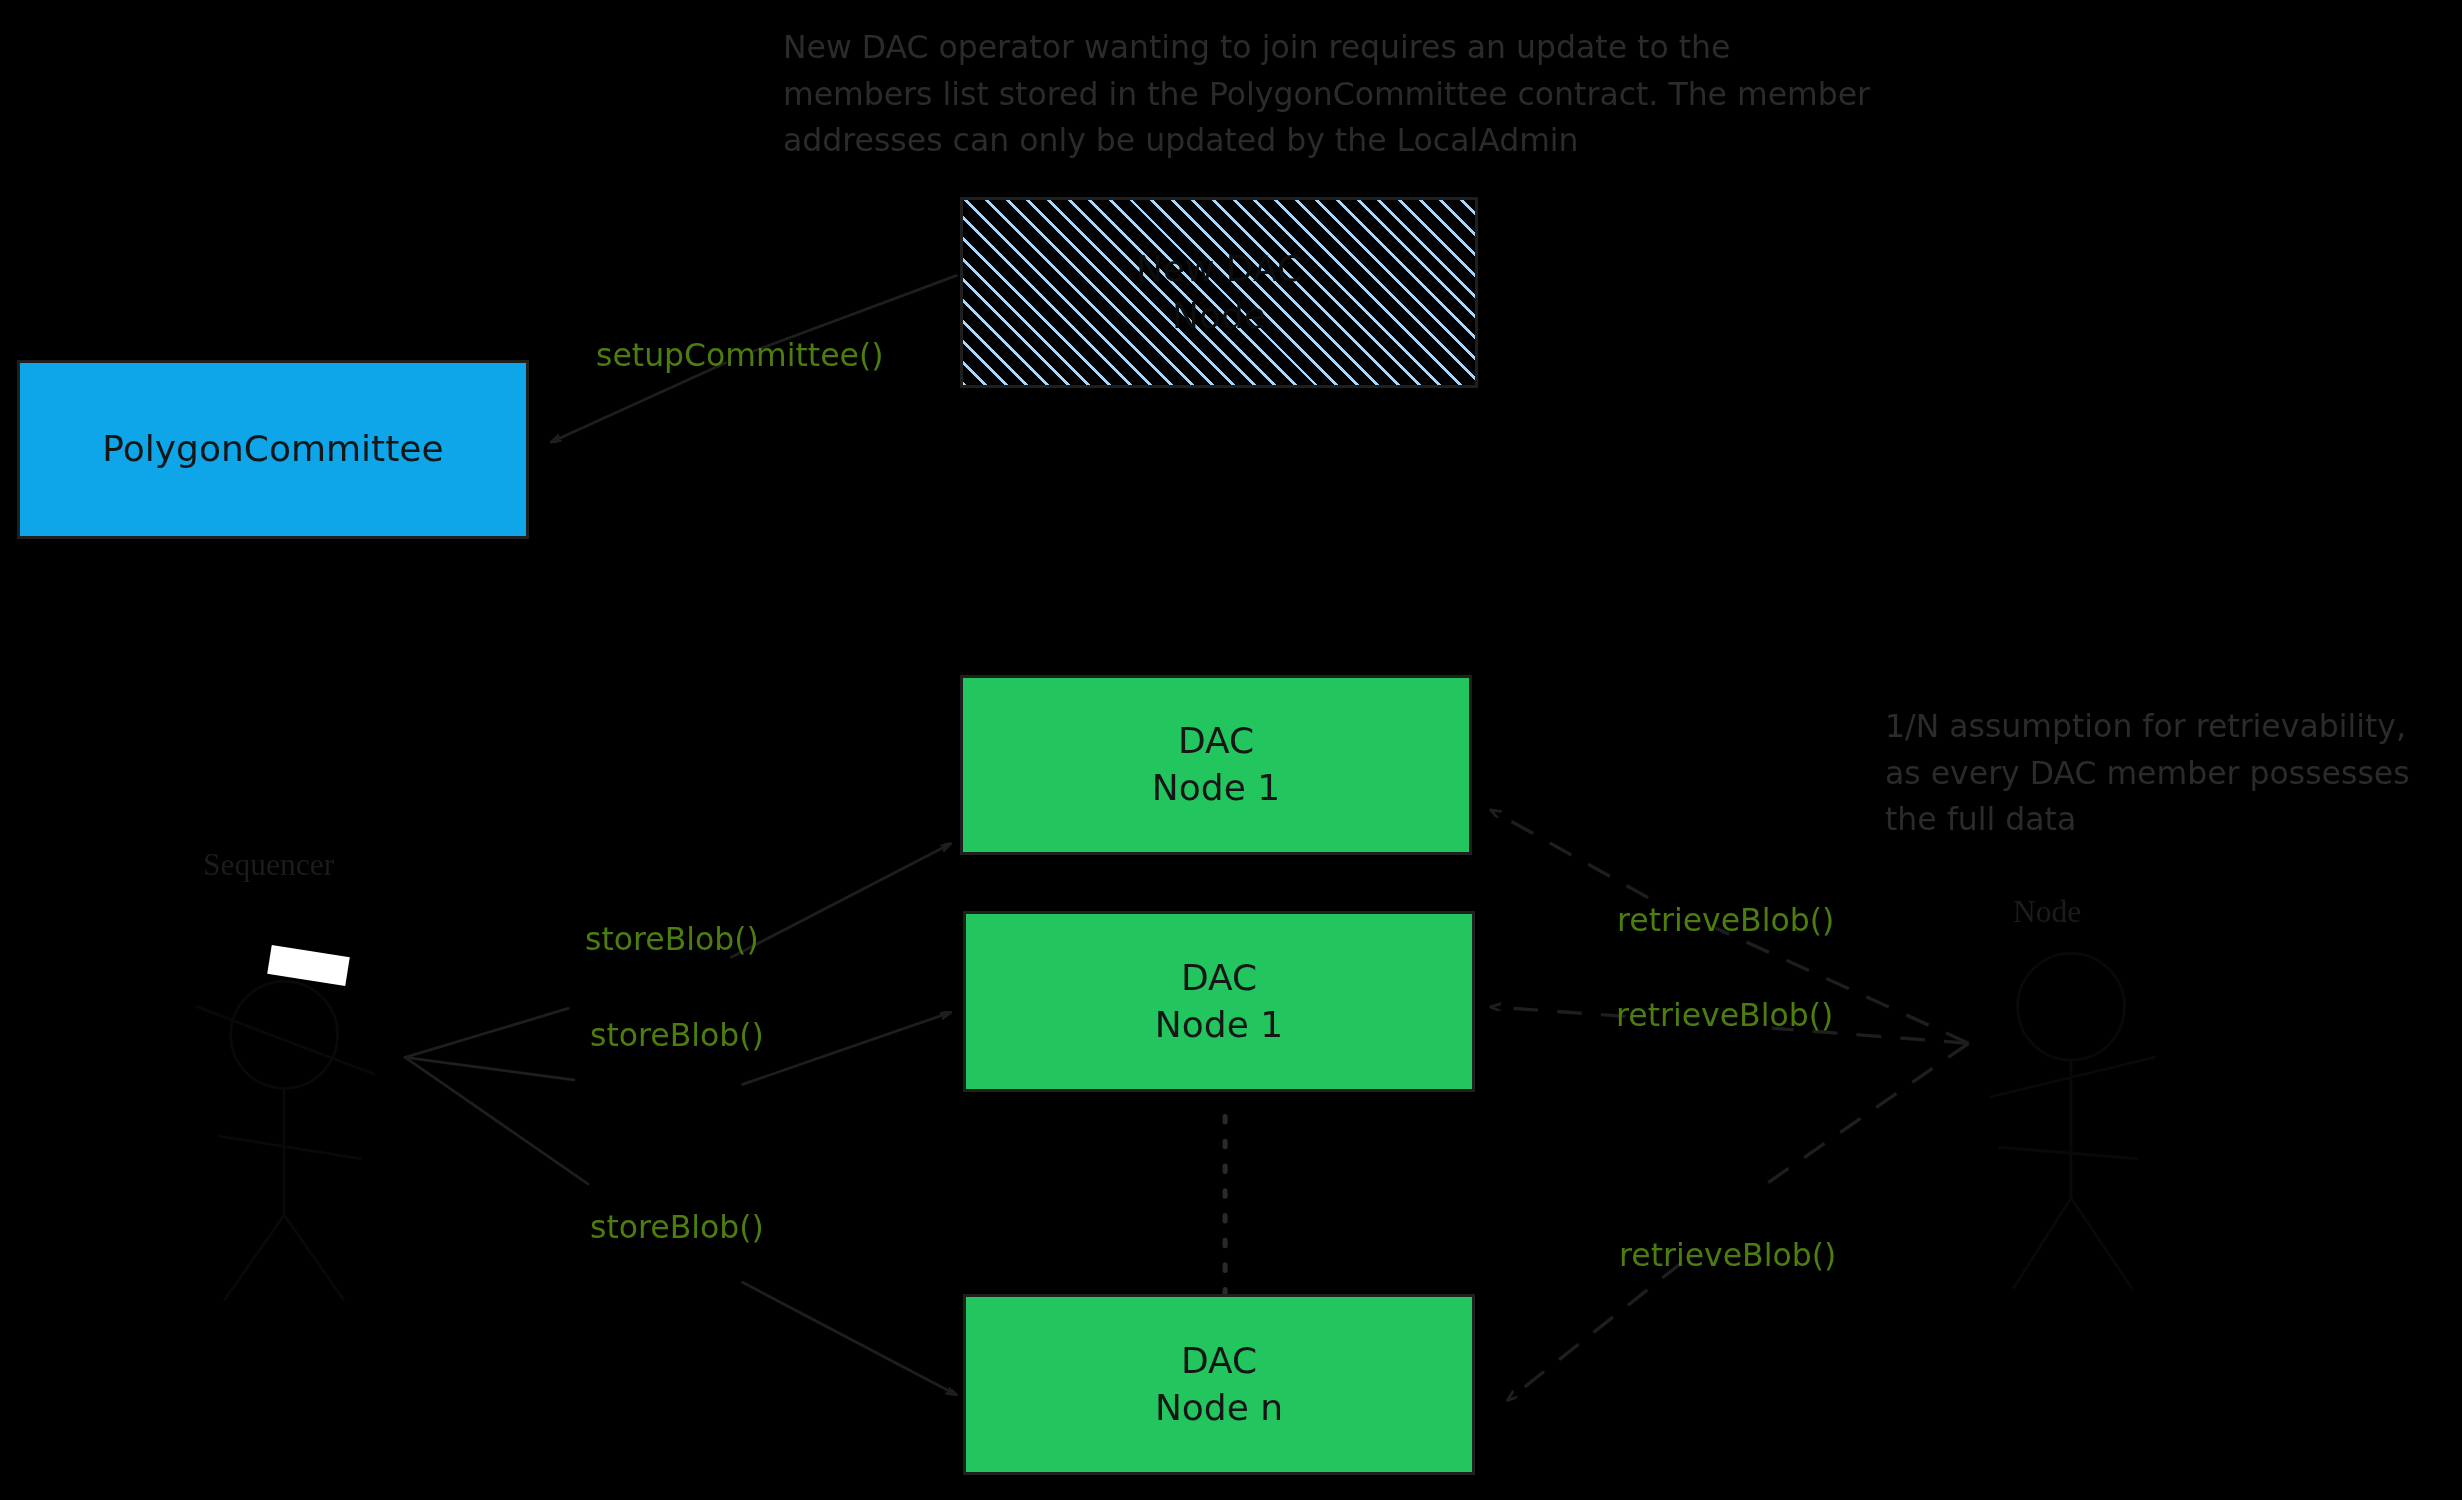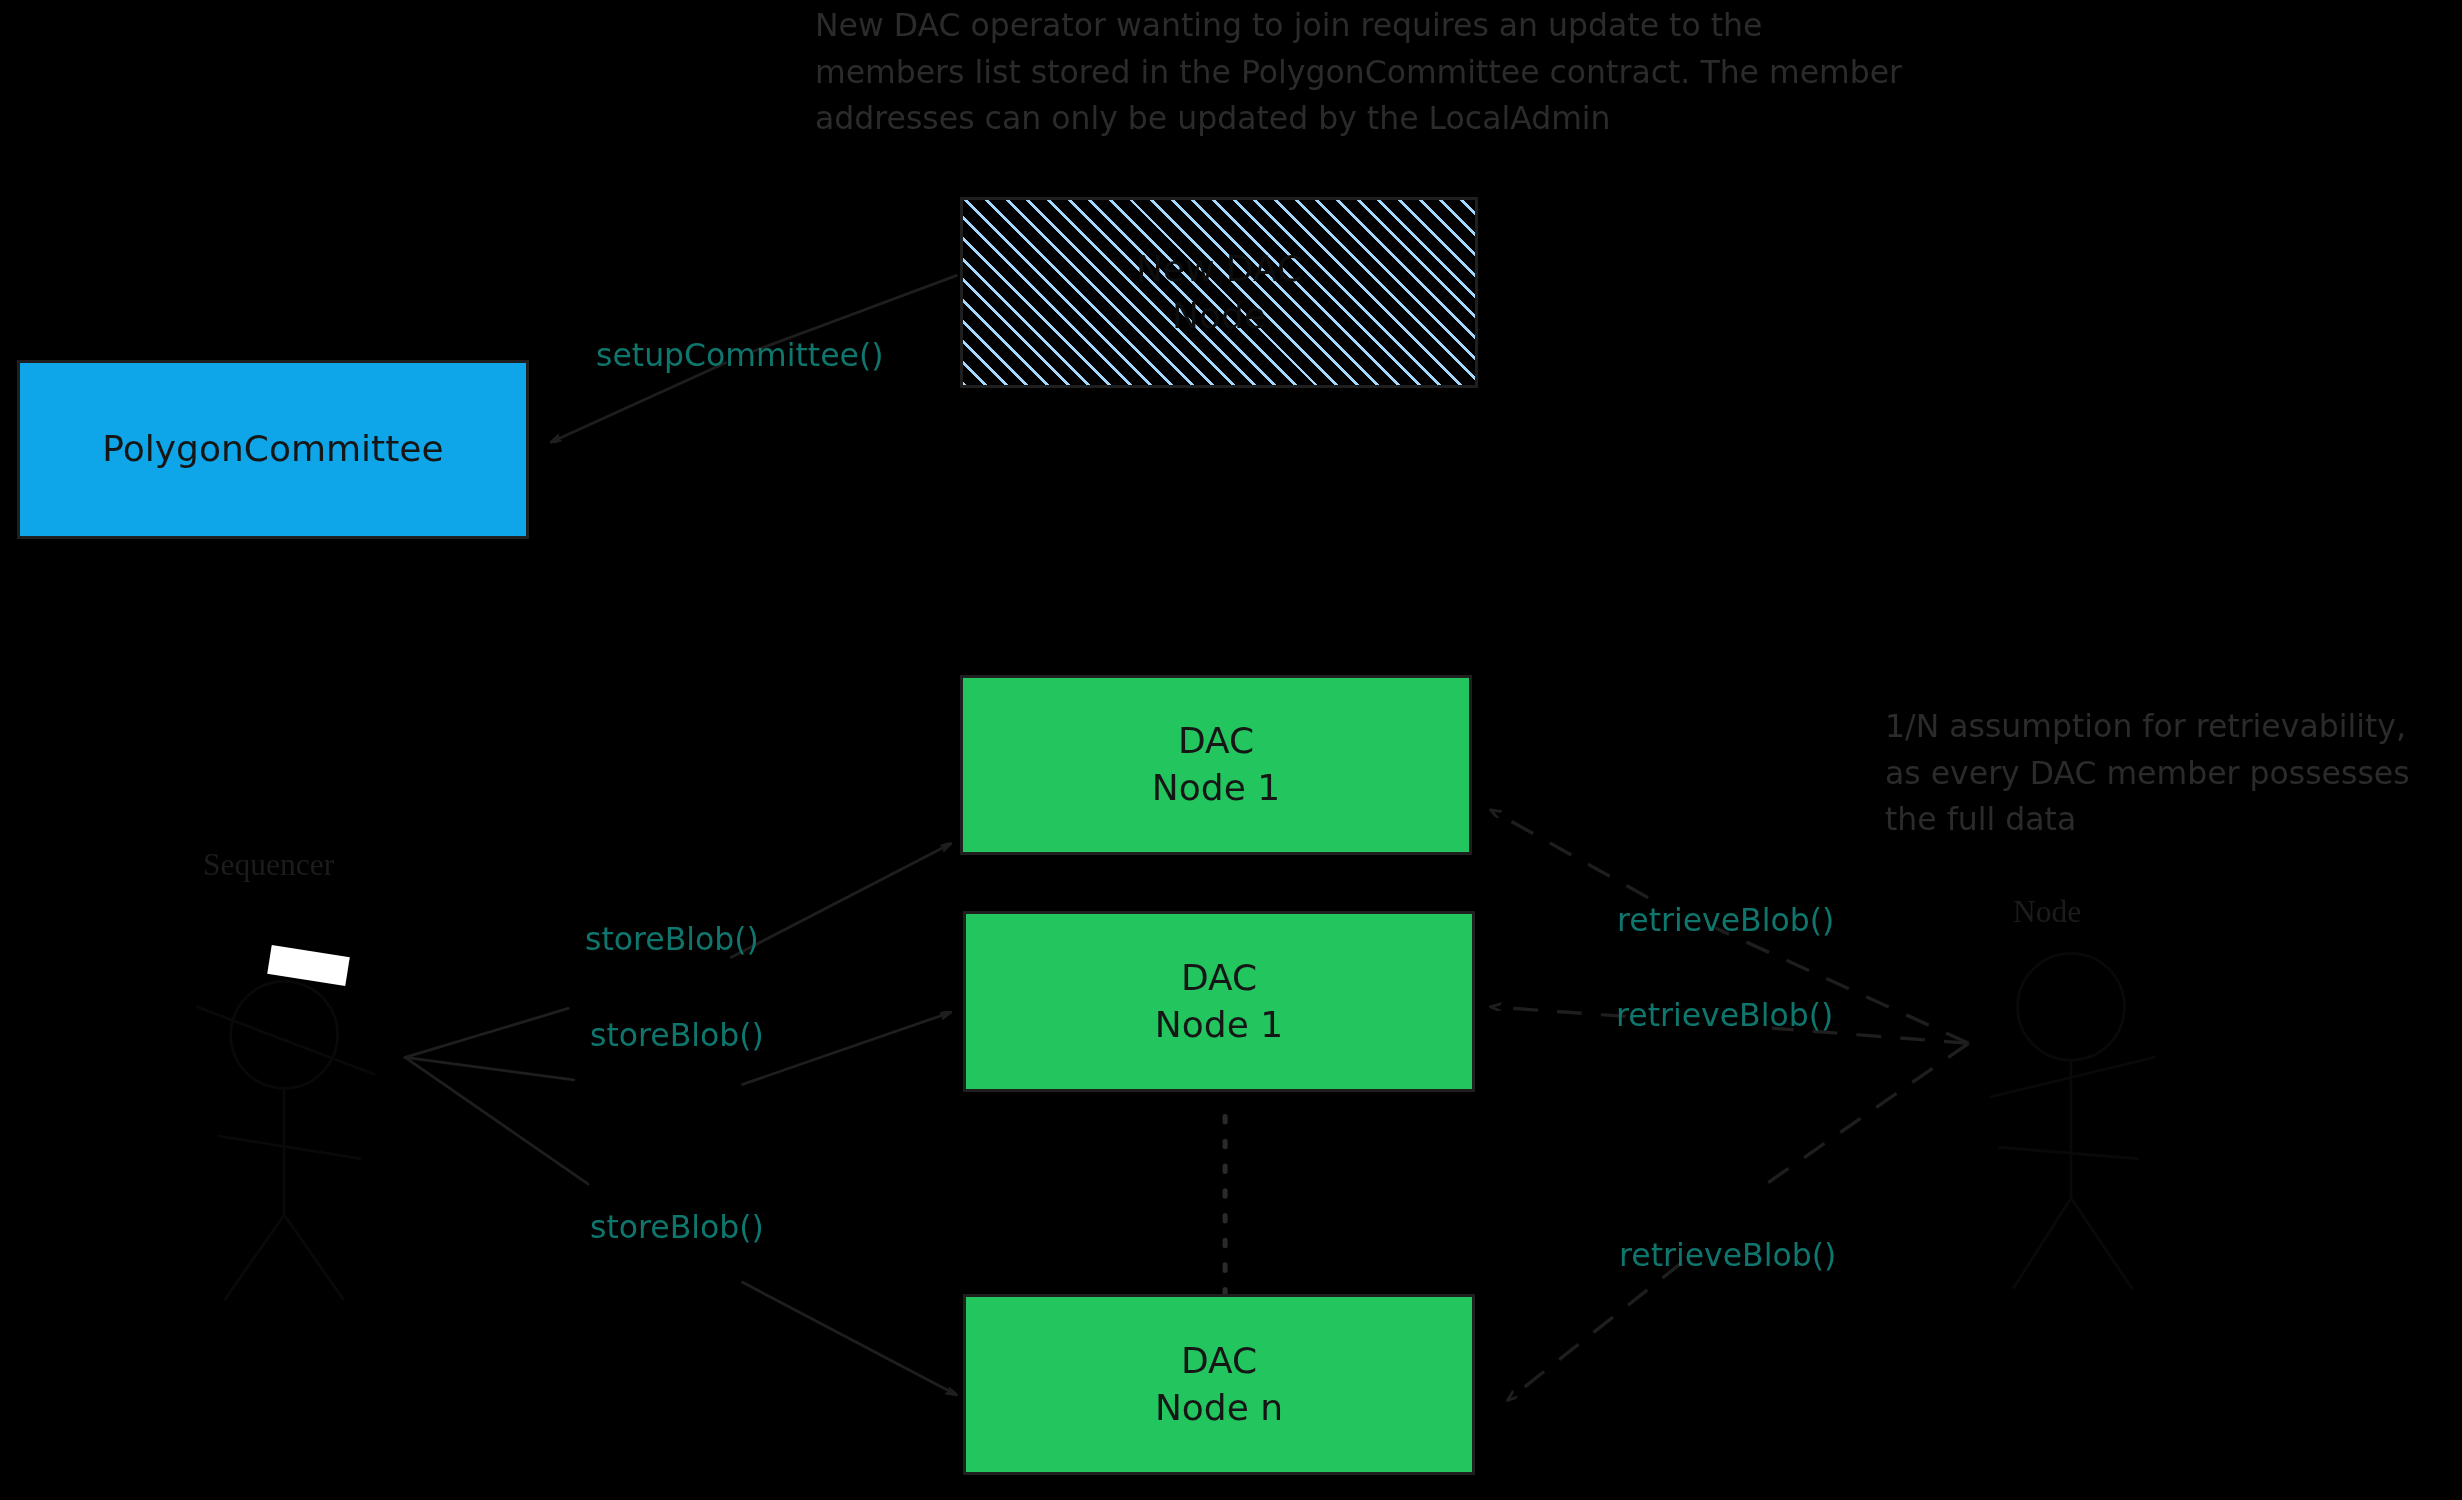--- a/index.html
+++ b/index.html
@@ -50,21 +50,21 @@
     background-image: repeating-linear-gradient(
       45deg,
       #a5d8ff 0px, #a5d8ff 2.8px,
       #000000 2.8px, #000000 14.6px
     );
     font-size: 36px;
     color: #0d0d0d;
   }
   .edge-label {
     position: absolute;
-    color: #0f766e;
+    color: #4d7c0f;
     font-size: 31.5px;
     white-space: nowrap;
     line-height: 1.05;
   }
   .note {
     position: absolute;
     color: #2b2b2b;
     font-size: 31.5px;
     line-height: 1.48;
     white-space: pre-line;
@@ -147,21 +147,21 @@
     <g stroke="#090909" stroke-width="5" fill="none" stroke-linecap="round">
       <circle cx="3682" cy="1790" r="95"></circle>
       <line x1="3682" y1="1885" x2="3682" y2="2130"></line>
       <line x1="3682" y1="2130" x2="3580" y2="2290"></line>
       <line x1="3682" y1="2130" x2="3790" y2="2290"></line>
       <line x1="3540" y1="1950" x2="3830" y2="1880"></line>
       <line x1="3555" y1="2040" x2="3800" y2="2060"></line>
     </g>
   </svg>
 
-  <div class="note" style="left:783px; top:2px; width:1193px;margin-left:32px;">New DAC operator wanting to join requires an update to the
+  <div class="note" style="left:783px; top:24px; width:1193px;">New DAC operator wanting to join requires an update to the
 members list stored in the PolygonCommittee contract. The member
 addresses can only be updated by the LocalAdmin</div>
 
   <div class="node-box hatched-node" style="left:960px; top:197px; width:518px; height:191px;">
     <span class="ln">New DAC</span>
     <span class="ln">Node</span>
   </div>
 
   <div class="node-box pink-node" style="left:17px; top:360px; width:512px; height:179px;">
     <span class="ln">PolygonCommittee</span>

